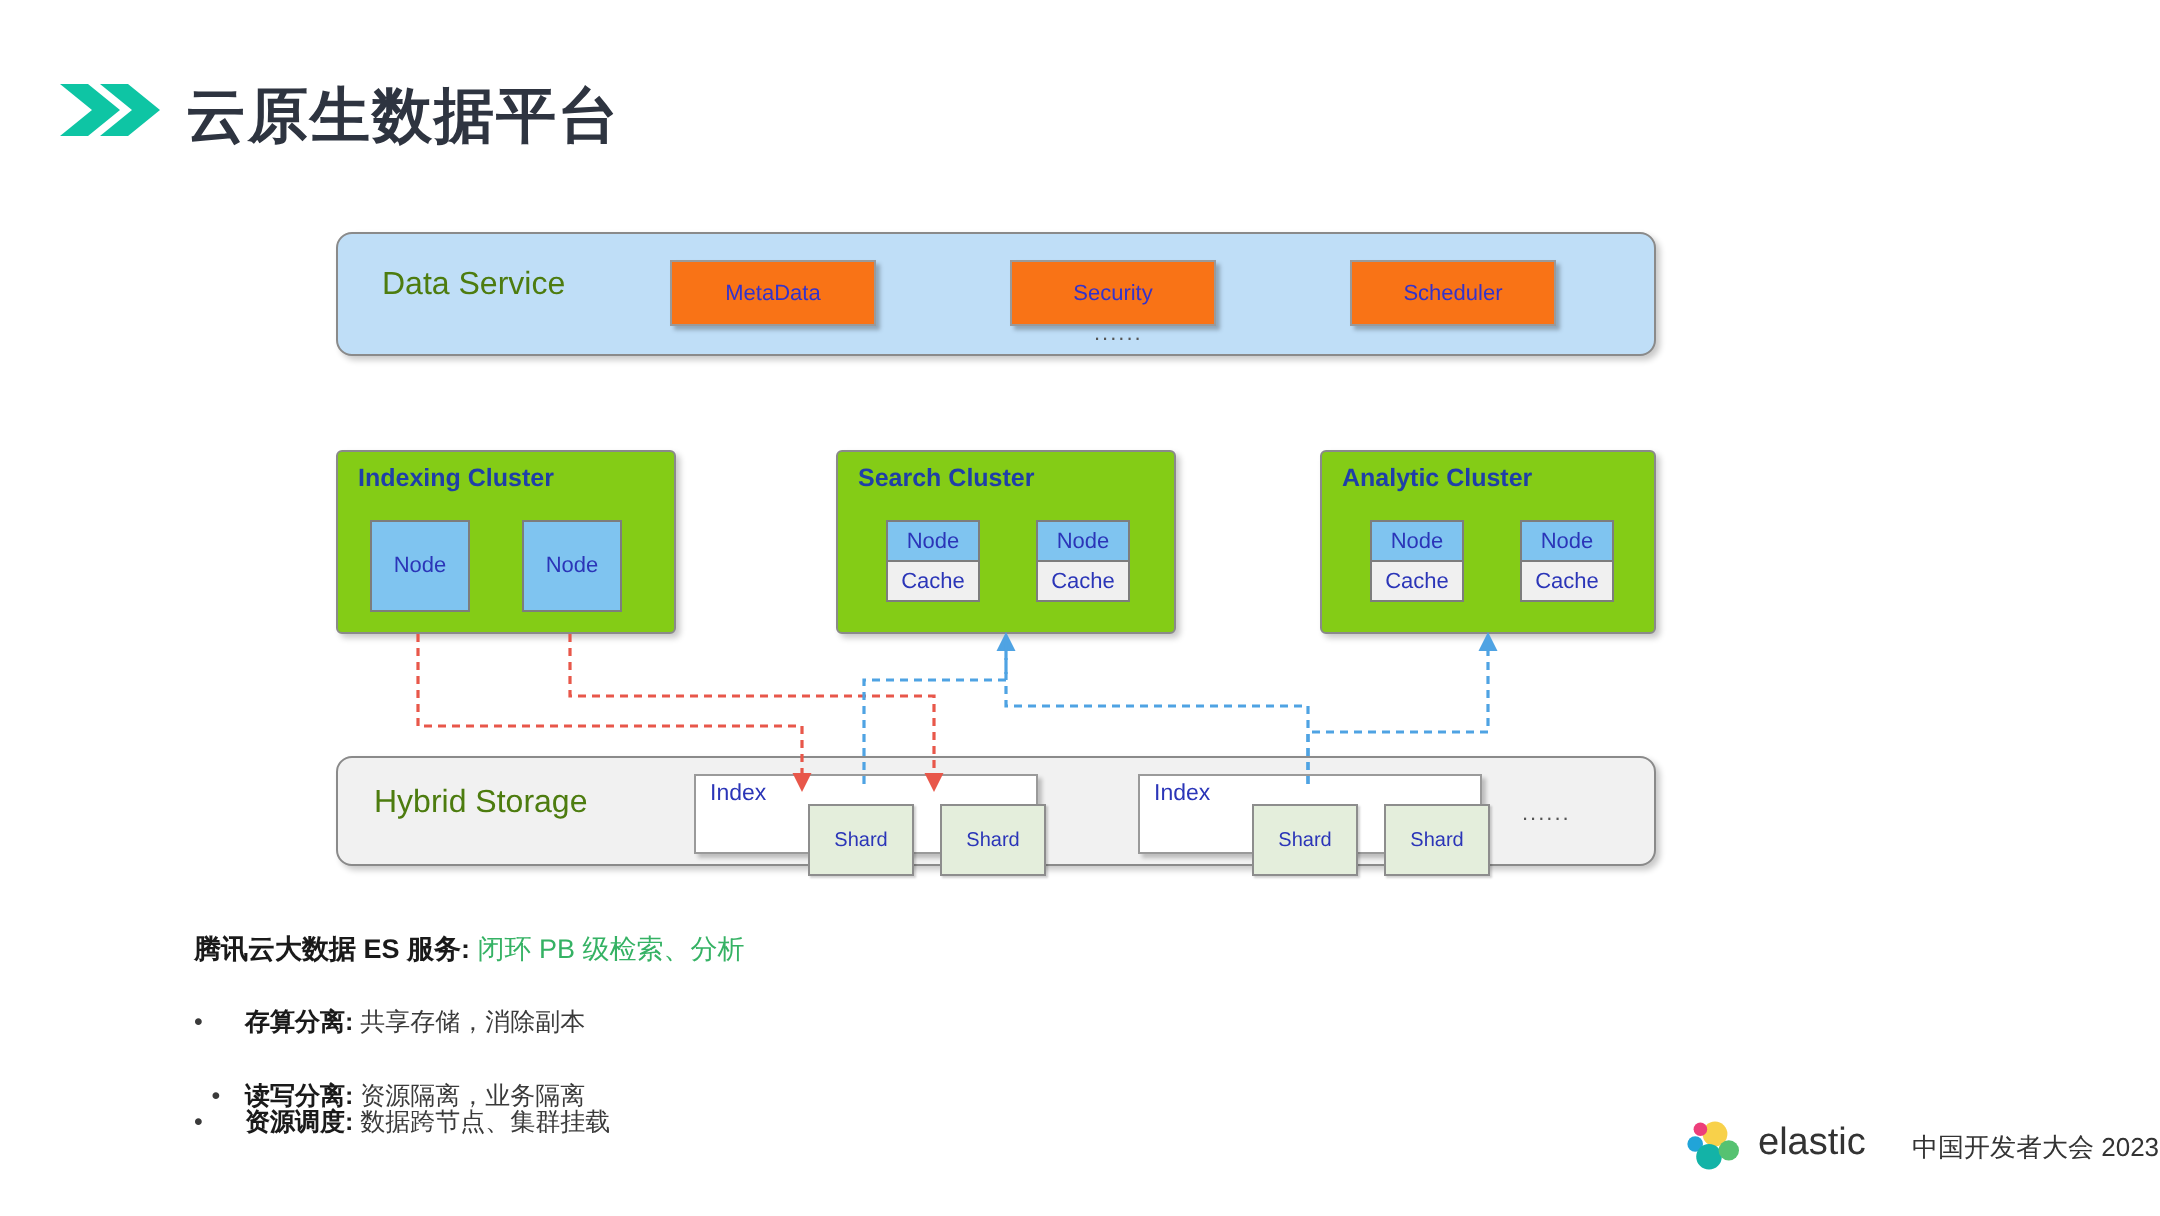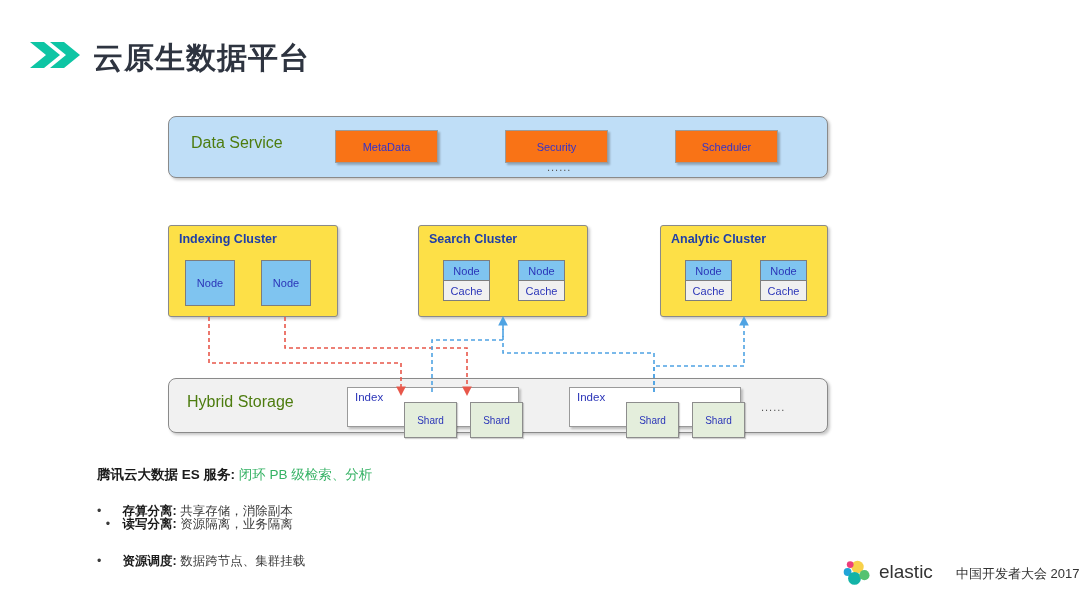--- a/index.html
+++ b/index.html
@@ -52,21 +52,21 @@
   #svc-2 { left:506px; width:103px; }
   .ellipsis-dots {
     position:absolute; font-size:11px; color:#555; letter-spacing:1px;
     white-space:nowrap;
   }
   #ds-dots { left:378px; top:44px; }
 
   
   .cluster {
     position:absolute; top:225px; height:92px;
-    background:#fde047; border:1px solid #8a8a8a; border-radius:3px;
+    background:#84cc16; border:1px solid #8a8a8a; border-radius:3px;
     box-shadow: 2px 2px 3px rgba(0,0,0,0.22);
   }
   .cluster-title {
     position:absolute; left:10px; top:6px;
     font-size:12.5px; font-weight:bold; color:#1f3fa8; white-space:nowrap;
   }
   #cluster-indexing { left:168px; width:170px; }
   #cluster-search   { left:418px; width:170px; }
   #cluster-analytic { left:660px; width:168px;text-align:right; }
 
@@ -123,21 +123,21 @@
   .lede .k { font-weight:bold; color:#1a1a1a; }
   .lede .v { color:#35b264; }
 
   .bullet-row {
     position:absolute; left:97px;
     font-size:12.5px; white-space:nowrap; color:#3a3a3a;
   }
   .bullet-row .dot { display:inline-block; width:22px; color:#3a3a3a; }
   .bullet-row .bk  { font-weight:bold; color:#1a1a1a; }
   #bullet-0 { top:503px; }
-  #bullet-1 { top:516px;text-align:center; }
+  #bullet-1 { top:540px;text-align:center; }
   #bullet-2 { top:553px; }
 
   
   #footer-logo { position:absolute; left:843px; top:556px; width:232px; height:34px; }
   #logo-mark { position:absolute; left:0px; top:3px; width:28px; height:28px; }
   #logo-word {
     position:absolute; left:36px; top:5px;
     font-size:19px; color:#333; white-space:nowrap; letter-spacing:0px;
   }
   #logo-sub {
@@ -274,16 +274,16 @@
 
   <div id="footer-logo">
     <svg id="logo-mark" viewBox="0 0 28 28">
       <circle cx="14.5" cy="8" r="6.2" fill="#f8d14a"></circle>
       <circle cx="7.2" cy="5.6" r="3.4" fill="#ed3e7a"></circle>
       <circle cx="4.6" cy="13" r="3.9" fill="#21a4d8"></circle>
       <circle cx="11.5" cy="19.4" r="6.4" fill="#13b3a7"></circle>
       <circle cx="21.4" cy="16.2" r="5.1" fill="#56c271"></circle>
     </svg>
     <div id="logo-word">elastic</div>
-    <div id="logo-sub">中国开发者大会 2017</div>
+    <div id="logo-sub">中国开发者大会 2023</div>
   </div>
 
 </div>
 
 </body></html>

